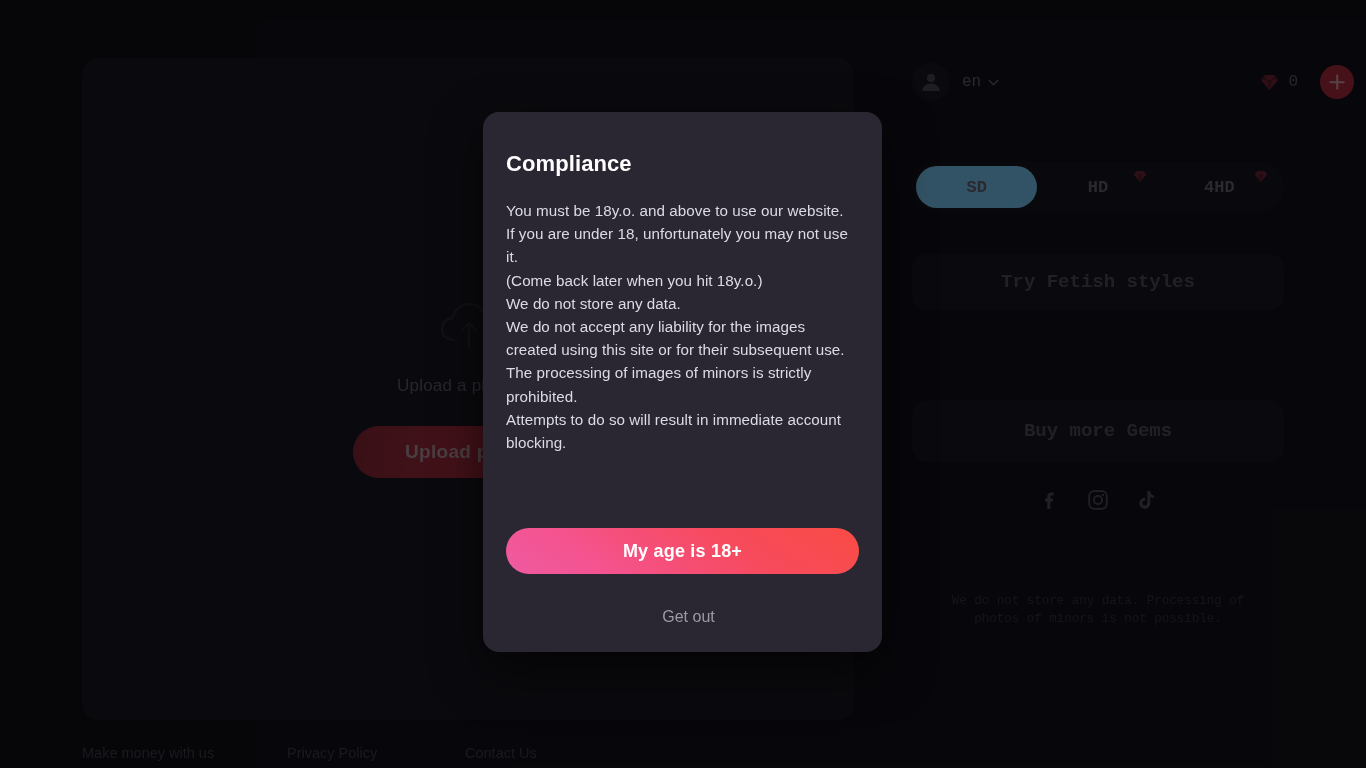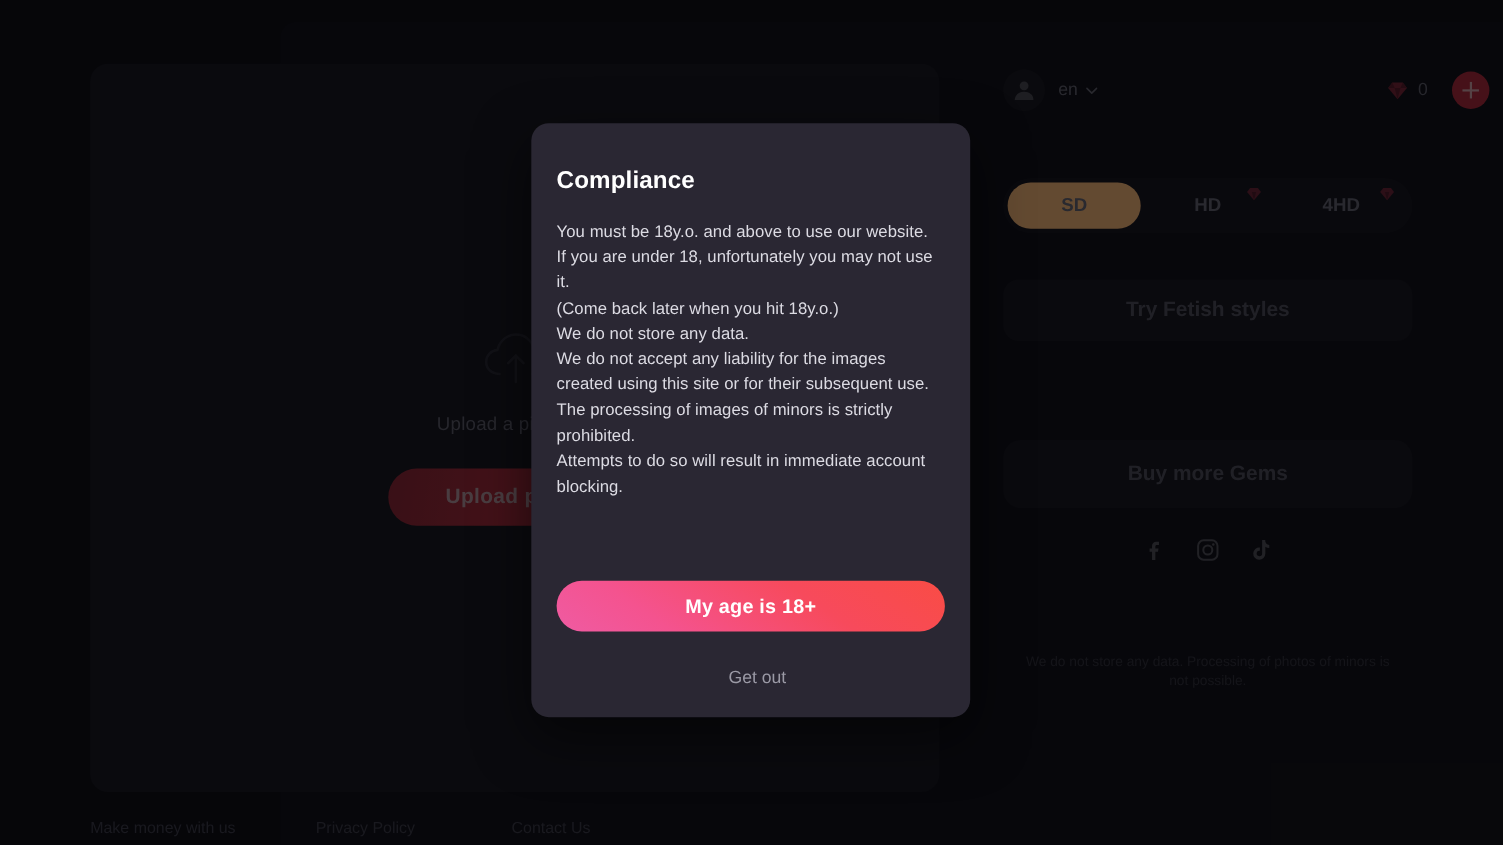--- a/index.html
+++ b/index.html
@@ -81,20 +81,21 @@
     font-family: inherit;
   }
 
   
   .rail {
     position: absolute;
     left: 900px;
     top: 0;
     width: 466px;
     height: 768px;
+    font-family: Liberation Mono, monospace;
   }
 
   .rail-header {
     position: absolute;
     left: 12px;
     top: 60px;
     width: 442px;
     height: 44px;
     display: flex;
     align-items: center;
@@ -175,21 +176,21 @@
     border-radius: 21px;
     display: flex;
     align-items: center;
     justify-content: center;
     position: relative;
     color: #64646e;
     font-size: 17px;
     font-weight: 700;
     cursor: pointer;
   }
-  .q-opt.active { background: #fdba74; }
+  .q-opt.active { background: #7dd3fc; }
   .q-badge {
     position: absolute;
     right: 12px;
     top: 4px;
     width: 14px;
     height: 13px;
   }
   .q-badge svg { width: 100%; height: 100%; display: block; }
 
   .rail-btn {

